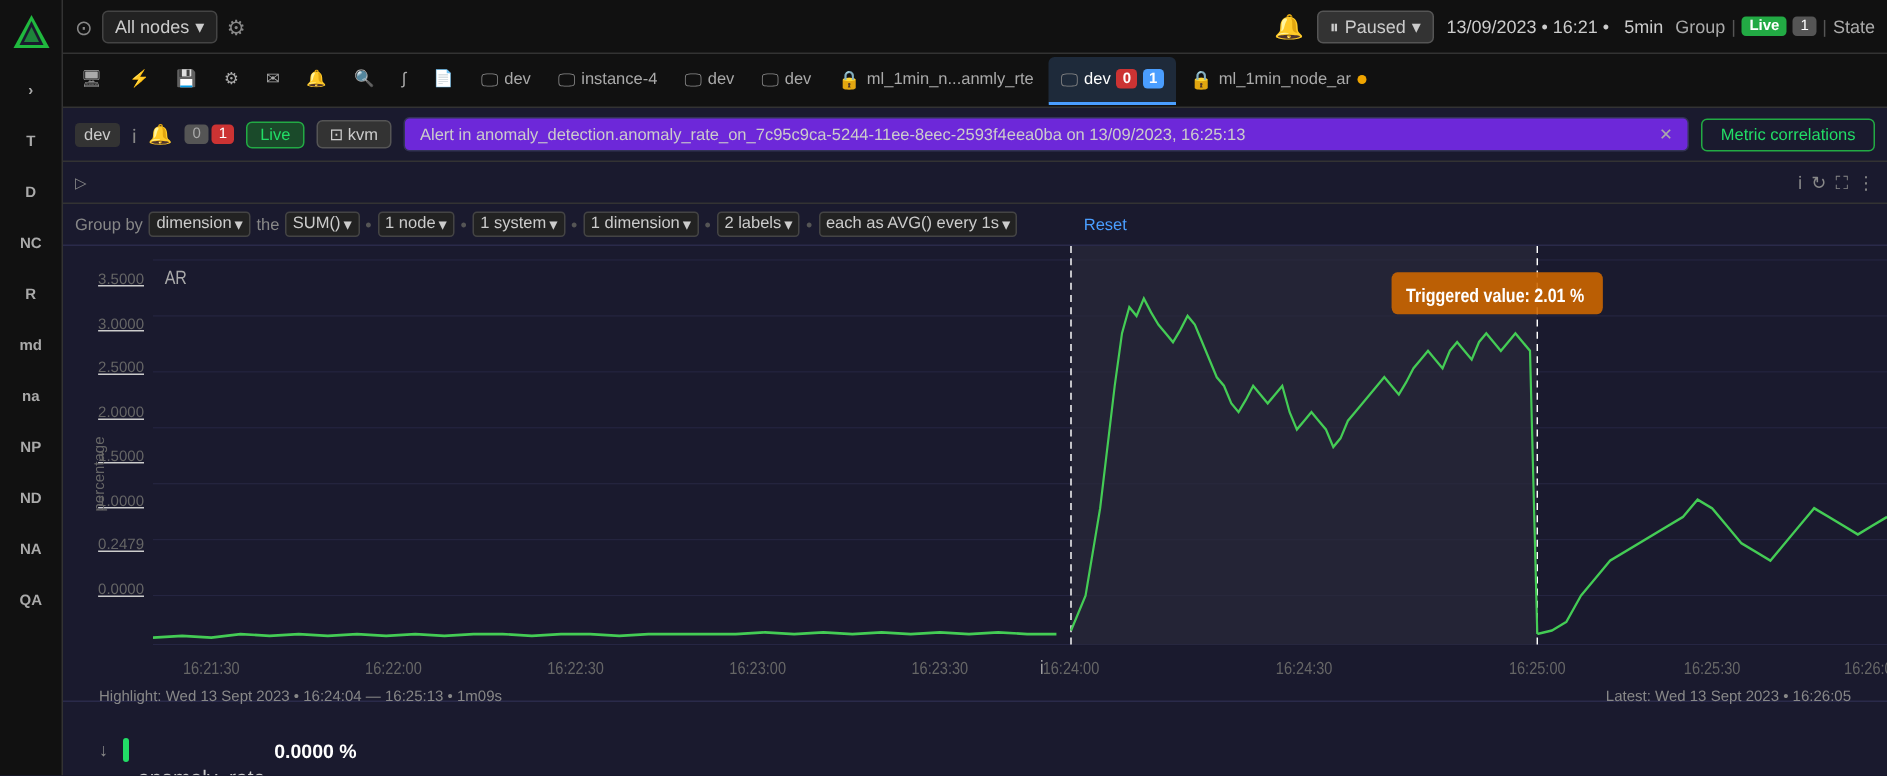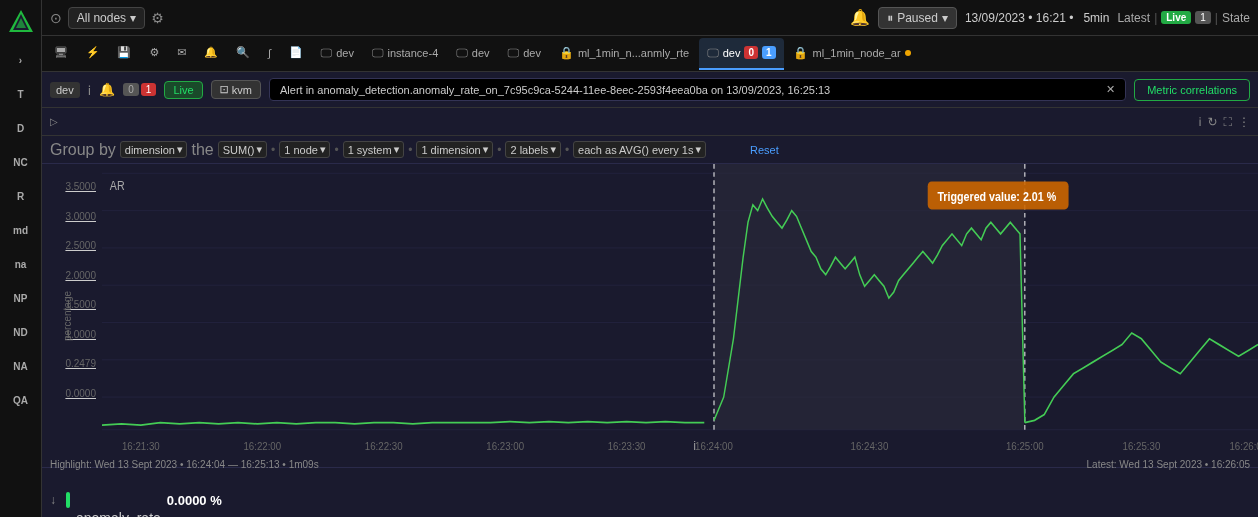--- a/index.html
+++ b/index.html
@@ -243,21 +243,21 @@
       background: #333;
       border: 1px solid #555;
       border-radius: 4px;
       padding: 2px 8px;
       color: #ccc;
       cursor: pointer;
       font-size: 11px;
     }
     .alert-banner {
       flex: 1;
-      background: #000000;
+      background: #6d28d9;
       border: 1px solid #335;
       border-radius: 4px;
       padding: 4px 10px;
       color: #ccc;
       font-size: 11px;
       display: flex;
       align-items: center;
       justify-content: space-between;
     }
     .alert-close {
@@ -321,31 +321,31 @@
     .filter-bar {
       height: 28px;
       display: flex;
       align-items: center;
       padding: 0 8px;
       gap: 4px;
       background: #1a1a2e;
       border-bottom: 1px solid #2a2a4a;
       flex-shrink: 0;
     }
-    .filter-label { color: #888; font-size: 16px; }
+    .filter-label { color: #888; font-size: 11px; }
     .filter-select {
       background: #222;
       border: 1px solid #444;
       border-radius: 3px;
       color: #ccc;
       padding: 1px 4px;
       font-size: 11px;
       cursor: pointer;
       display: flex;
-      align-items: center;
+      align-items: flex-start;
       gap: 2px;
     }
     .filter-sep { color: #555; }
     .reset-btn {
       color: #4a9eff;
       cursor: pointer;
       font-size: 11px;
       background: none;
       border: none;
       margin-left: 40px;
@@ -395,21 +395,21 @@
     }
 
     
     .chart-bottom {
       height: 50px;
       background: #1a1a2e;
       border-top: 1px solid #2a2a4a;
       display: flex;
       flex-direction: column;
       justify-content: center;
-      padding: 4px 8px;
+      padding: 4px 24px;
       flex-shrink: 0;
     }
     .highlight-row {
       display: flex;
       align-items: center;
       justify-content: space-between;
       color: #888;
       font-size: 10px;
       margin-bottom: 4px;
     }
@@ -505,21 +505,21 @@
         <span>⏸</span>
         <span>Paused</span>
         <span>▾</span>
       </button>
       <span class="time-info">
         <span>13/09/2023 • 16:21 •</span>
         &nbsp;
         <span>5min</span>
       </span>
       <div class="nodes-state">
-        <span>Latest</span>
+        <span>Group</span>
         <span style="color:#555">|</span>
         <span class="live-badge">Live</span>
         <span class="count-badge">1</span>
         <span style="color:#555">|</span>
         <span>State</span>
       </div>
     </div>
   </div>
 
   <div class="tabbar">

